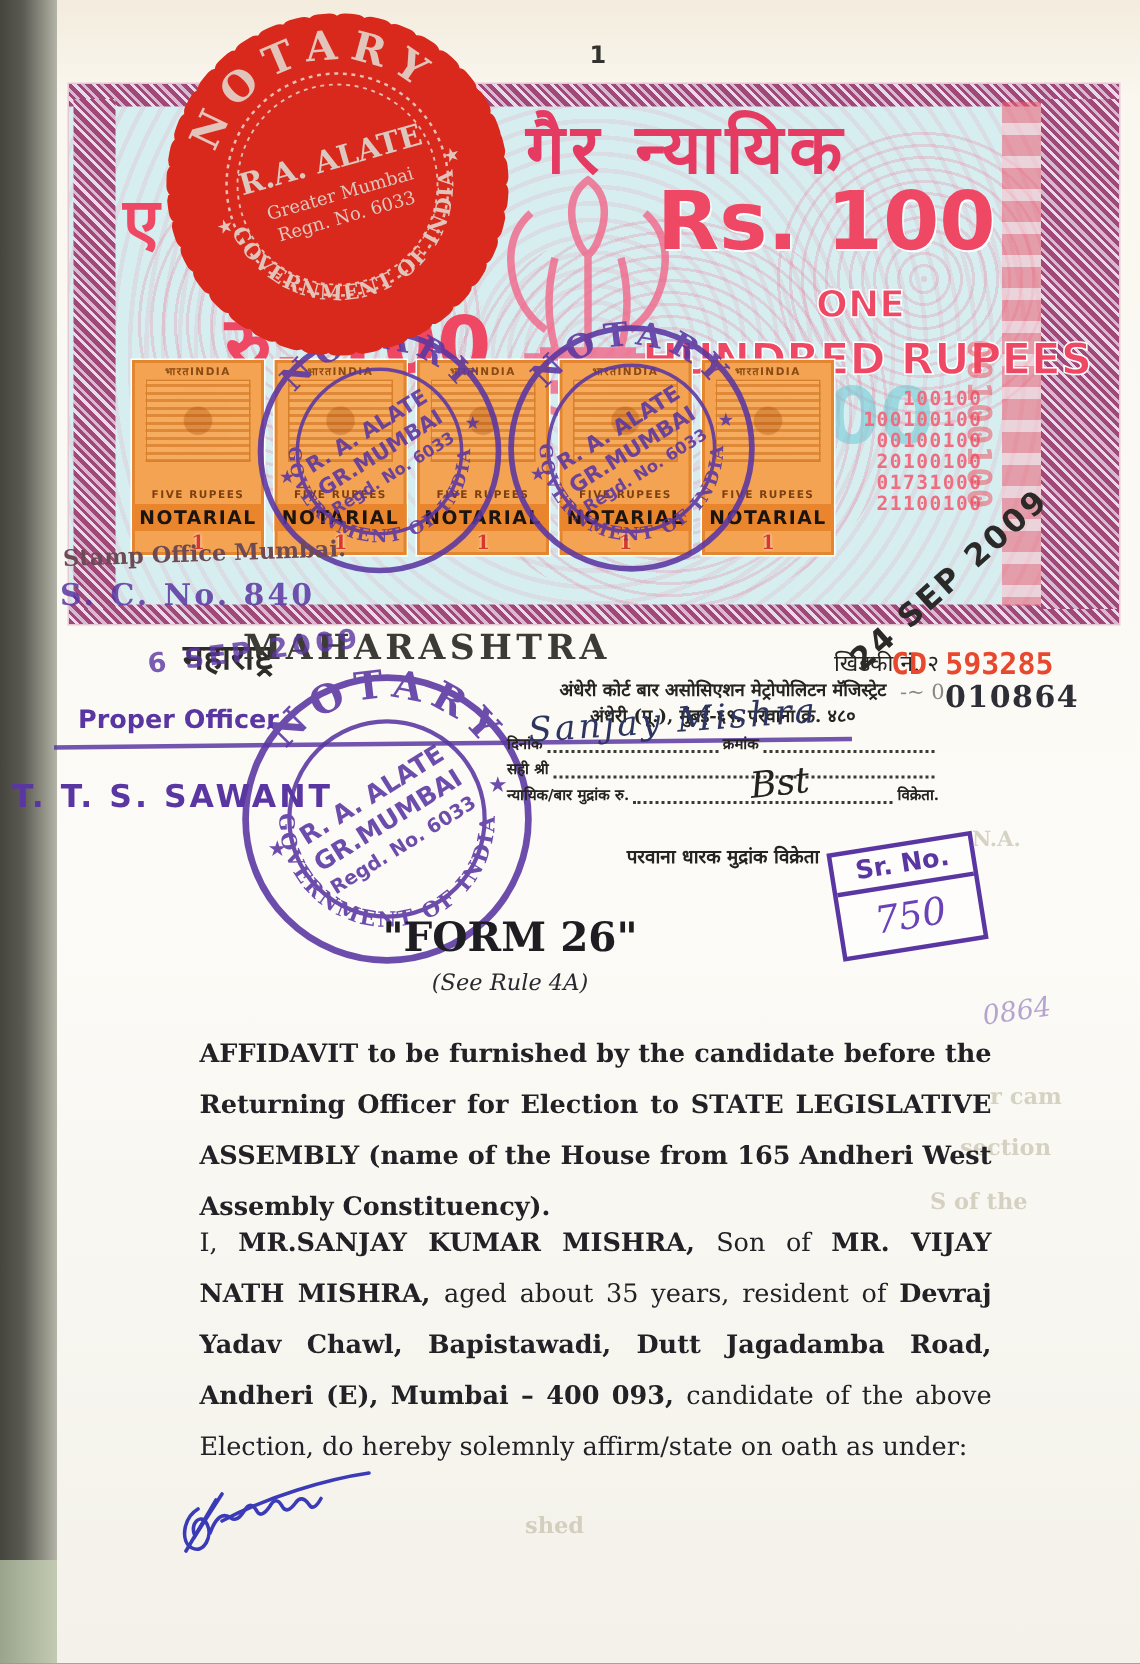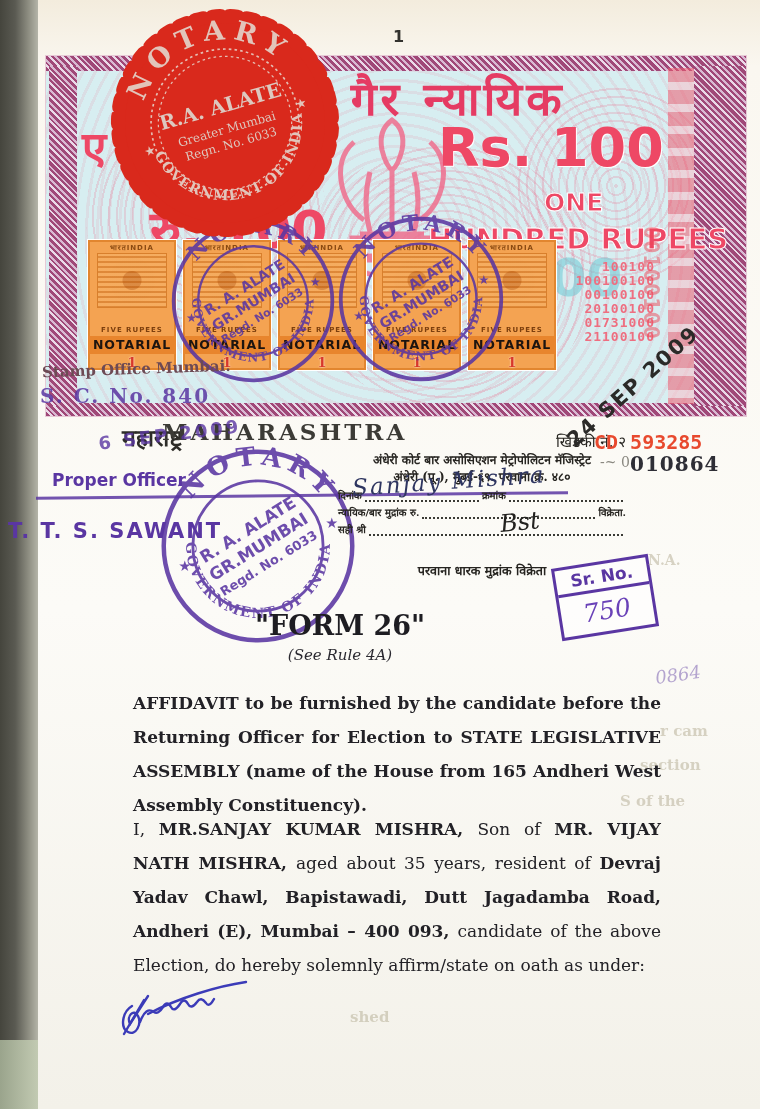--- a/index.html
+++ b/index.html
@@ -218,27 +218,27 @@
     <div style="text-align:right;font-size:15px;font-weight:normal;color:#262420;margin-top:23px;">खिडकी नं. २</div>
     <div style="text-align:center;font-size:12px;font-weight:bold;color:#262420;">अंधेरी कोर्ट बार असोसिएशन मेट्रोपोलिटन मॅजिस्ट्रेट</div>
     <div style="text-align:center;font-size:12px;font-weight:bold;color:#262420;">अंधेरी (पू.), मुंबई-६९. परवाना क्र. ४८०</div>
     <div class="vrow">
       <span>दिनांक</span>
       <span class="dotline"></span>
       <span>क्रमांक</span>
       <span class="dotline"></span>
     </div>
     <div class="vrow">
+      <span>सही श्री</span>
+      <span class="dotline"></span>
+    </div>
+    <div class="vrow">
       <span>न्यायिक/बार मुद्रांक रु.</span>
       <span class="dotline"></span>
       <span>विक्रेता.</span>
-    </div>
-    <div class="vrow">
-      <span>सही श्री</span>
-      <span class="dotline"></span>
     </div>
     <div style="text-align:center;font-size:12.5px;font-weight:bold;color:#262420;margin-top:26px;">परवाना धारक मुद्रांक विक्रेता</div>
   </div>
   <div class="abs" style="left:352px;top:468px;font-size:23px;font-style:italic;color:#2e3560;transform:rotate(-4deg);letter-spacing:2px;">Sanjay Mishra</div>
   <div class="abs" style="left:500px;top:508px;font-size:24px;font-style:italic;color:#23221f;transform:rotate(-6deg);">Bst</div>
 
   <div class="abs sans" style="left:578px;top:428px;font-size:21px;font-weight:bold;color:#2b2a28;letter-spacing:2px;transform:rotate(-42deg);transform-origin:left bottom;">24 SEP 2009</div>
   <div class="abs" style="left:594px;top:430px;font-size:20px;font-weight:bold;color:#e8492e;font-family:'DejaVu Sans Mono',monospace;">CD 593285</div>
   <div class="abs" style="left:600px;top:454px;font-size:14px;color:#8a8880;">-~ 0</div>
   <div class="abs" style="left:630px;top:452px;font-size:20px;font-weight:bold;color:#2e2e36;letter-spacing:1px;">010864</div>

